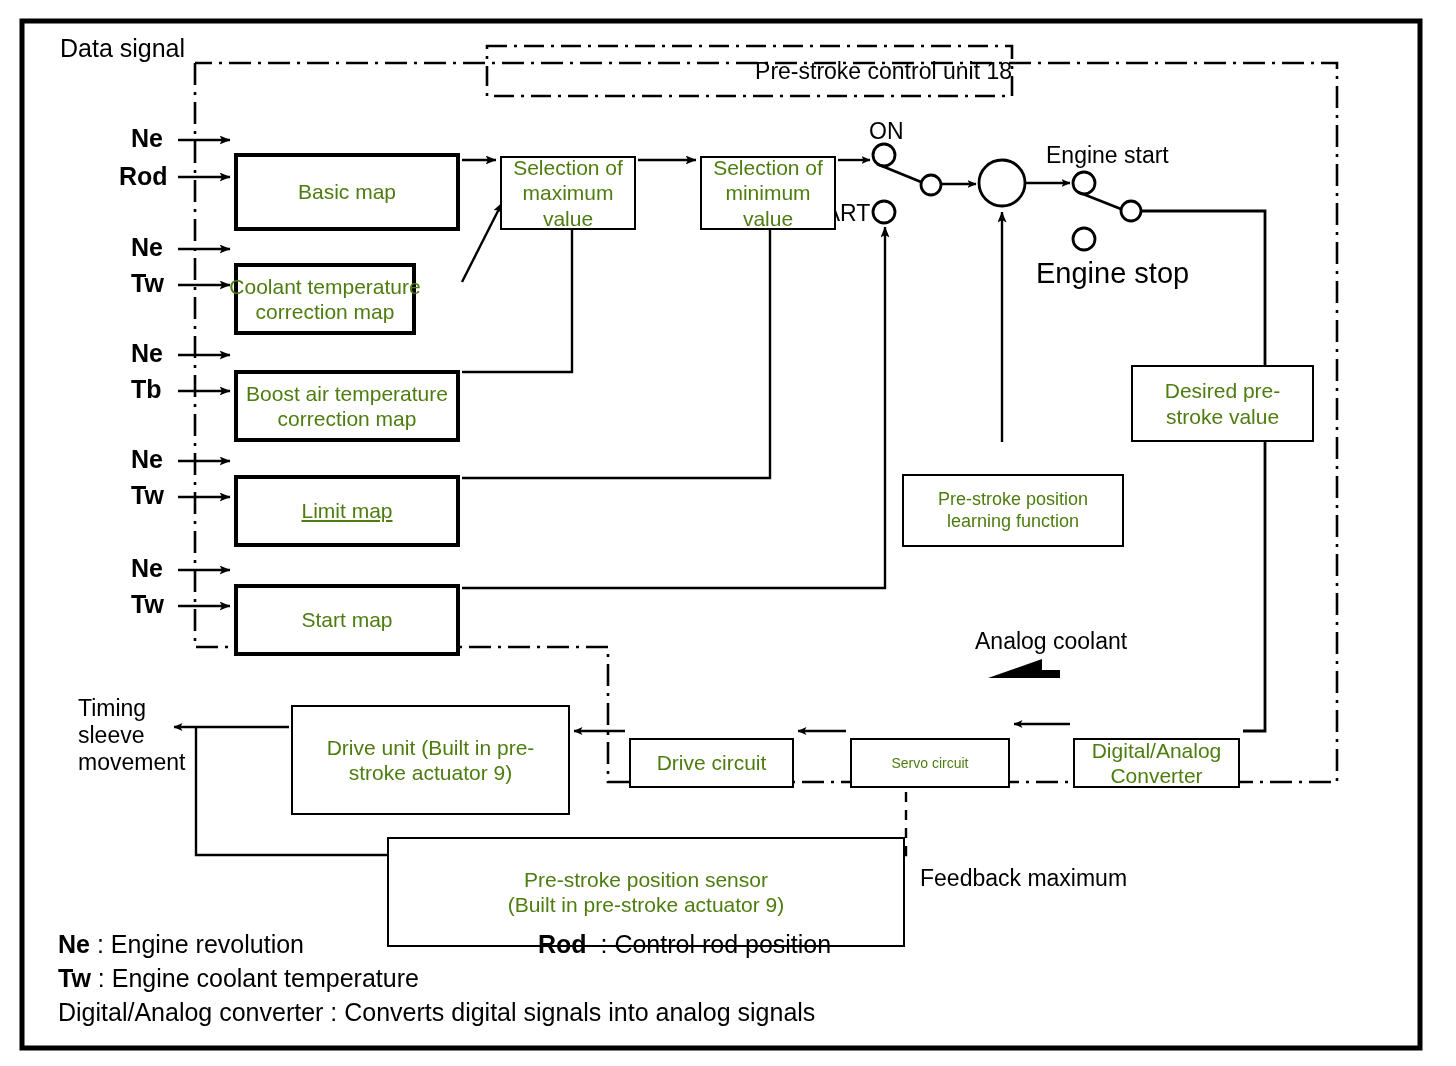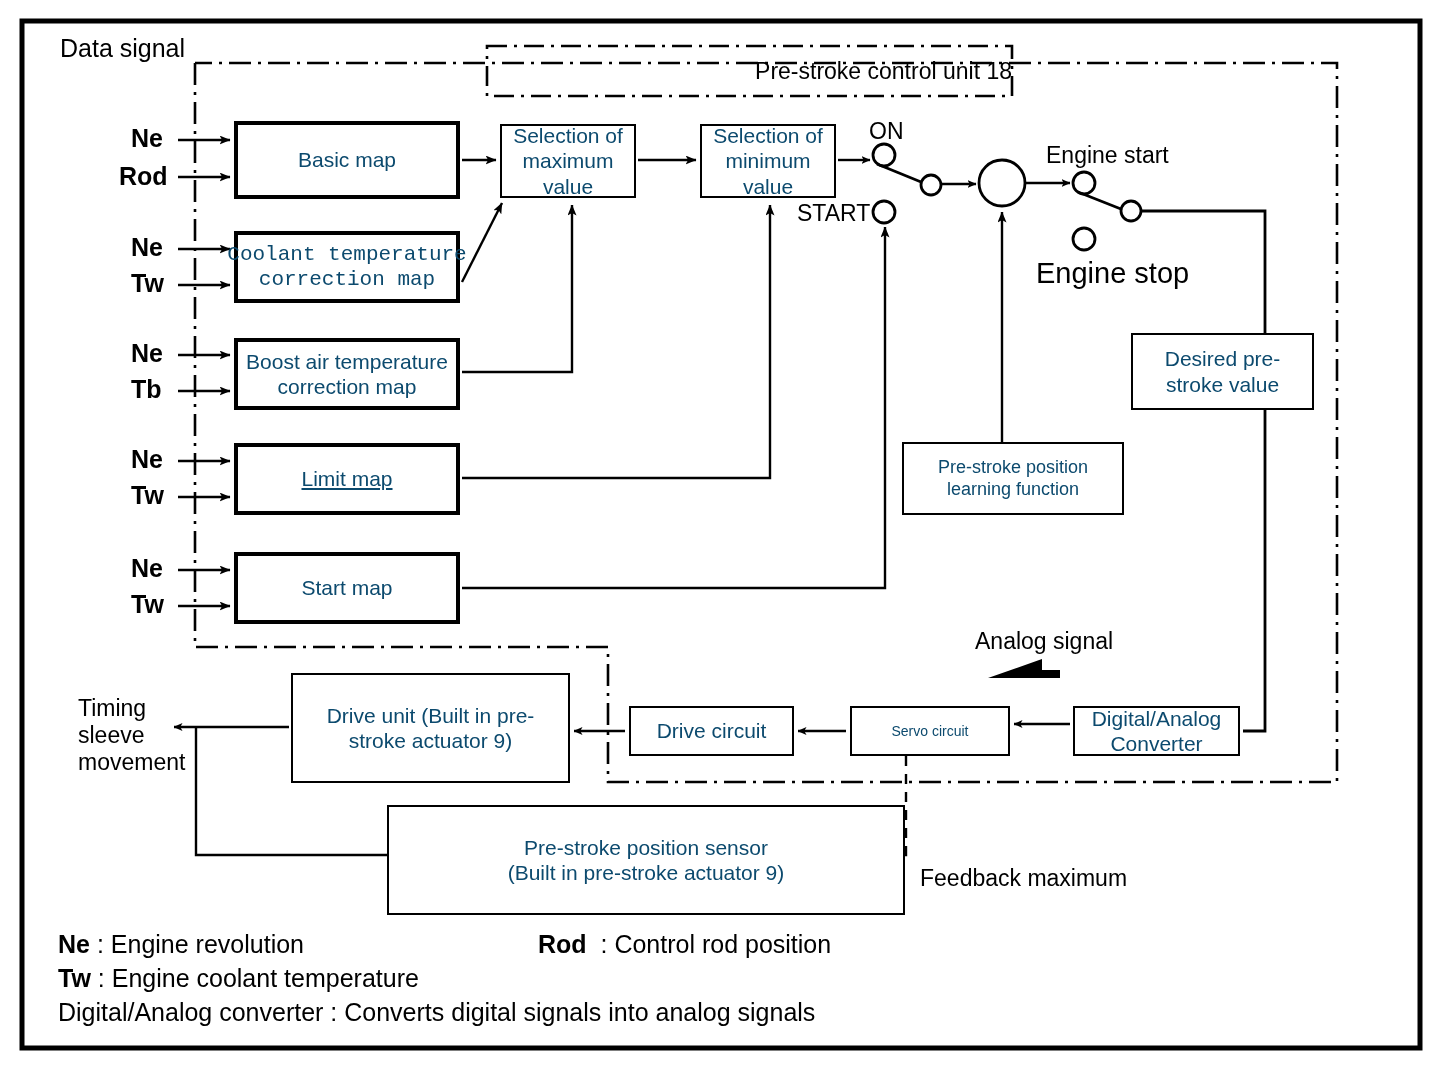--- a/index.html
+++ b/index.html
@@ -1,21 +1,21 @@
 <!DOCTYPE html>
 <html><head>
 <meta charset="utf-8">
 <style>
   html,body{margin:0;padding:0;background:#ffffff;}
   body{font-family:"Liberation Sans","DejaVu Sans",sans-serif;}
   #root{position:relative;width:1456px;height:1066px;background:#ffffff;overflow:hidden;}
   #svg{position:absolute;left:0;top:0;width:1456px;height:1066px;}
   .lbl{position:absolute;color:#000;line-height:1.18;white-space:pre;}
   .boxlbl{position:absolute;display:flex;align-items:center;justify-content:center;
-          text-align:center;color:#0c4a6e;line-height:1.2;}
+          text-align:center;color:#4d7c0f;line-height:1.2;margin-top:32px;}
   .io{position:absolute;font-weight:bold;font-size:25px;}
   .legend{position:absolute;font-size:25px;color:#000;white-space:pre;}
   .legend b{font-weight:bold;}
 </style>
 </head>
 <body>
 
 <div id="root">
 
   <svg id="svg" viewBox="0 0 1456 1066">
@@ -94,21 +94,21 @@
 
   <div class="lbl" style="left:60px;top:34px;font-size:25px;">Data signal</div>
 
   <div class="lbl" style="left:487px;top:58px;width:525px;text-align:right;font-size:23px;">Pre-stroke control unit 18</div>
 
   <div class="lbl" style="left:869px;top:118px;font-size:23px;">ON</div>
   <div class="lbl" style="left:797px;top:200px;font-size:23px;">START</div>
   <div class="lbl" style="left:1046px;top:142px;font-size:23px;">Engine start</div>
   <div class="lbl" style="left:1036px;top:256px;font-size:29px;">Engine stop</div>
 
-  <div class="lbl" style="left:975px;top:628px;font-size:23px;">Analog signal</div>
+  <div class="lbl" style="left:975px;top:628px;font-size:23px;">Analog coolant</div>
   <div class="lbl" style="left:920px;top:865px;font-size:23px;">Feedback maximum</div>
 
   <div class="lbl" style="left:78px;top:695px;font-size:23px;text-align:left;">Timing
 sleeve
 movement</div>
 
   <div class="io" style="left:131px;top:124px;">Ne</div>
   <div class="io" style="left:119px;top:162px;">Rod</div>
   <div class="io" style="left:131px;top:233px;">Ne</div>
   <div class="io" style="left:131px;top:269px;">Tw</div>
@@ -116,21 +116,21 @@
   <div class="io" style="left:131px;top:375px;">Tb</div>
   <div class="io" style="left:131px;top:445px;">Ne</div>
   <div class="io" style="left:131px;top:481px;">Tw</div>
   <div class="io" style="left:131px;top:554px;">Ne</div>
   <div class="io" style="left:131px;top:590px;">Tw</div>
 
   <div id="boxes">
       <div class="boxlbl" style="left: 234px; top: 121px; width: 226px; height: 78px; border: 4px solid rgb(0, 0, 0); background: rgb(255, 255, 255); font-size: 21px; box-sizing: border-box;">
         <span style="white-space: pre;">Basic map</span>
       </div>
-      <div class="boxlbl" style="left: 234px; top: 231px; width: 226px; height: 72px; border: 4px solid rgb(0, 0, 0); background: rgb(255, 255, 255); font-size: 21px; box-sizing: border-box; font-family: Liberation Mono, monospace;">
+      <div class="boxlbl" style="left: 234px; top: 231px; width: 182px; height: 72px; border: 4px solid rgb(0, 0, 0); background: rgb(255, 255, 255); font-size: 21px; box-sizing: border-box;">
         <span style="white-space: pre;">Coolant temperature
 correction map</span>
       </div>
       <div class="boxlbl" style="left: 234px; top: 338px; width: 226px; height: 72px; border: 4px solid rgb(0, 0, 0); background: rgb(255, 255, 255); font-size: 21px; box-sizing: border-box;">
         <span style="white-space: pre;">Boost air temperature
 correction map</span>
       </div>
       <div class="boxlbl" style="left: 234px; top: 443px; width: 226px; height: 72px; border: 4px solid rgb(0, 0, 0); background: rgb(255, 255, 255); font-size: 21px; box-sizing: border-box;">
         <span style="white-space: pre; text-decoration: underline;">Limit map</span>
       </div>

